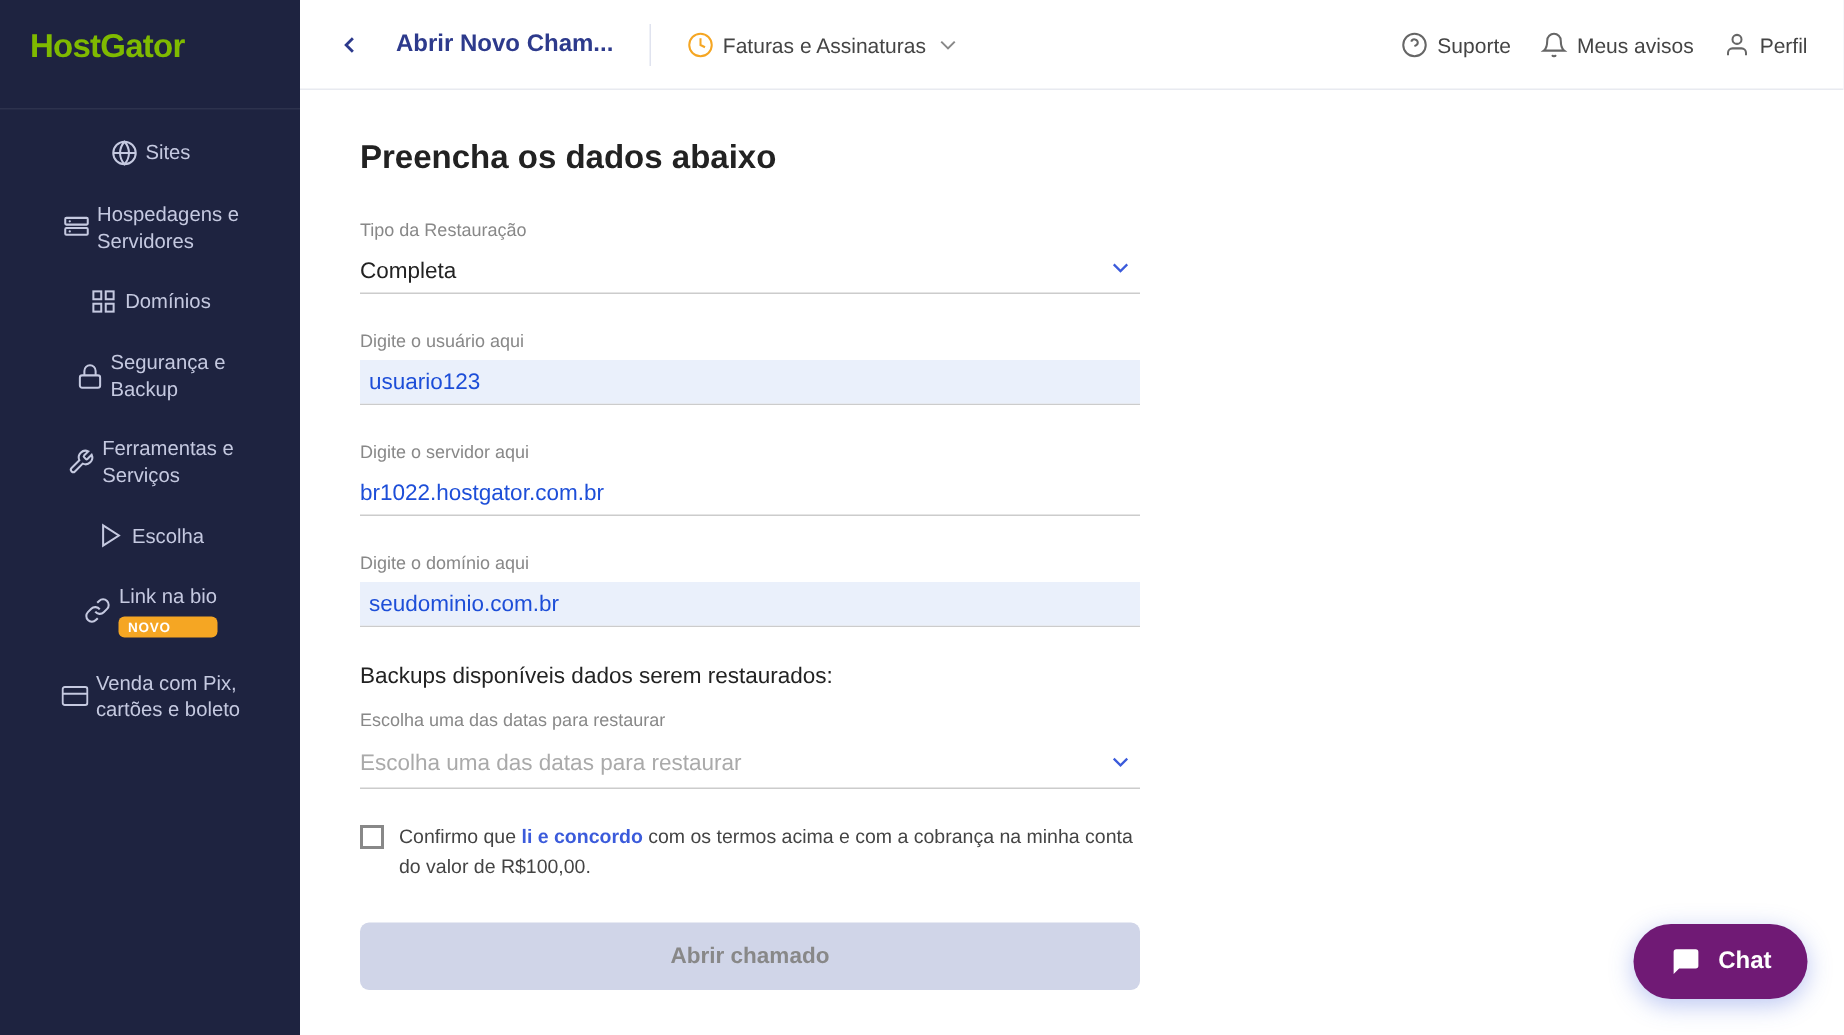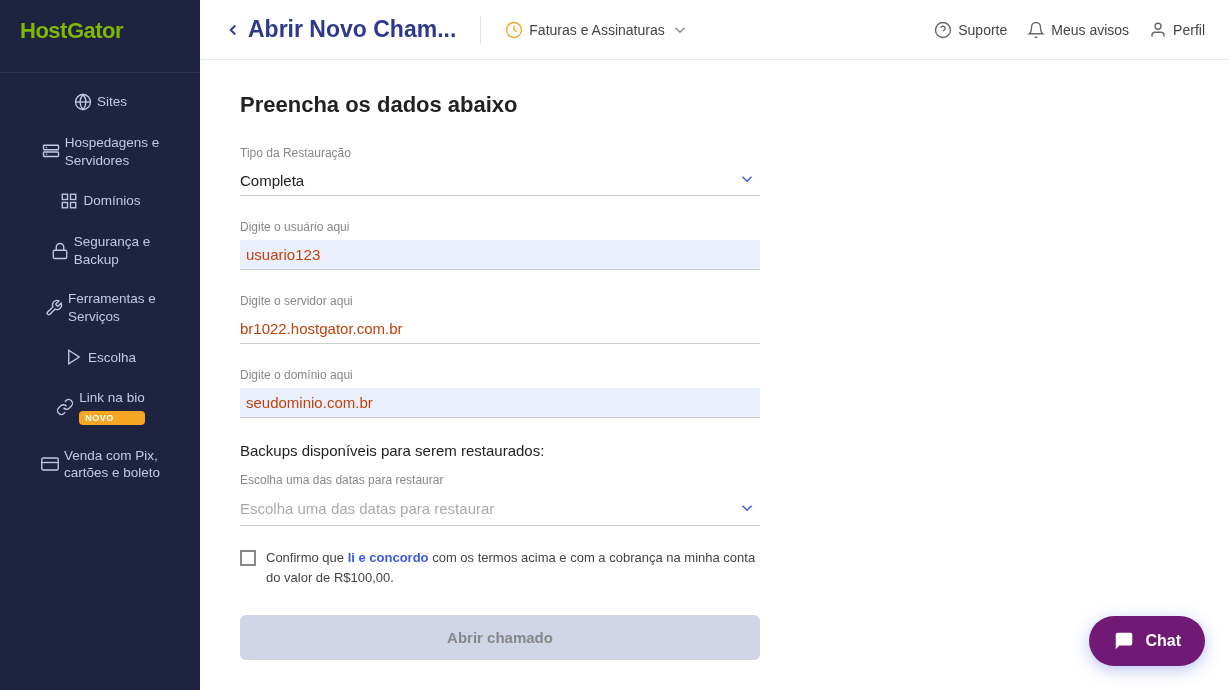--- a/index.html
+++ b/index.html
@@ -77,24 +77,24 @@
       display: flex;
       align-items: center;
       padding: 0 24px;
       height: 60px;
       gap: 16px;
       flex-shrink: 0;
     }
     .topnav-back {
       display: flex;
       align-items: center;
-      gap: 6px;
+      gap: 22px;
       cursor: pointer;
       color: #2d3a8c;
-      font-size: 23px;
+      font-size: 16px;
       font-weight: 700;
     }
     .topnav-back svg { width: 18px; height: 18px; stroke: #2d3a8c; fill: none; stroke-width: 2.5; }
     .topnav-divider { width: 1px; height: 28px; background: #e0e3ef; margin: 0 8px; }
     .topnav-billing {
       display: flex;
       align-items: center;
       gap: 6px;
       color: #444;
       font-size: 14px;
@@ -166,21 +166,21 @@
     }
     .form-select-chevron svg { width: 18px; height: 18px; stroke: #3b5bdb; fill: none; stroke-width: 2; }
     .form-input-wrap {
       border-bottom: 1.5px solid #ccc;
     }
     .form-input-wrap input {
       width: 100%;
       border: none;
       background: transparent;
       font-size: 15px;
-      color: #c2410c;
+      color: #1d4ed8;
       padding: 6px 0;
       outline: none;
     }
     .form-input-wrap input.highlighted {
       background: #eaf0fb;
       padding: 6px 6px;
     }
 
     .backups-title {
       font-size: 15px;
@@ -450,21 +450,21 @@
         </div>
       </div>
 
       <div class="form-group">
         <label class="form-label">Digite o domínio aqui</label>
         <div class="form-input-wrap">
           <input class="highlighted" type="text" value="seudominio.com.br" style="">
         </div>
       </div>
 
-      <p class="backups-title">Backups disponíveis para serem restaurados:</p>
+      <p class="backups-title">Backups disponíveis dados serem restaurados:</p>
 
       <div class="date-select-wrap">
         <span class="date-select-label">Escolha uma das datas para restaurar</span>
         <div class="date-select-inner">
           <span class="date-select-placeholder">Escolha uma das datas para restaurar</span>
           <svg viewBox="0 0 24 24">
               <polyline points="6,9 12,15 18,9"></polyline>
             </svg>
         </div>
       </div>

